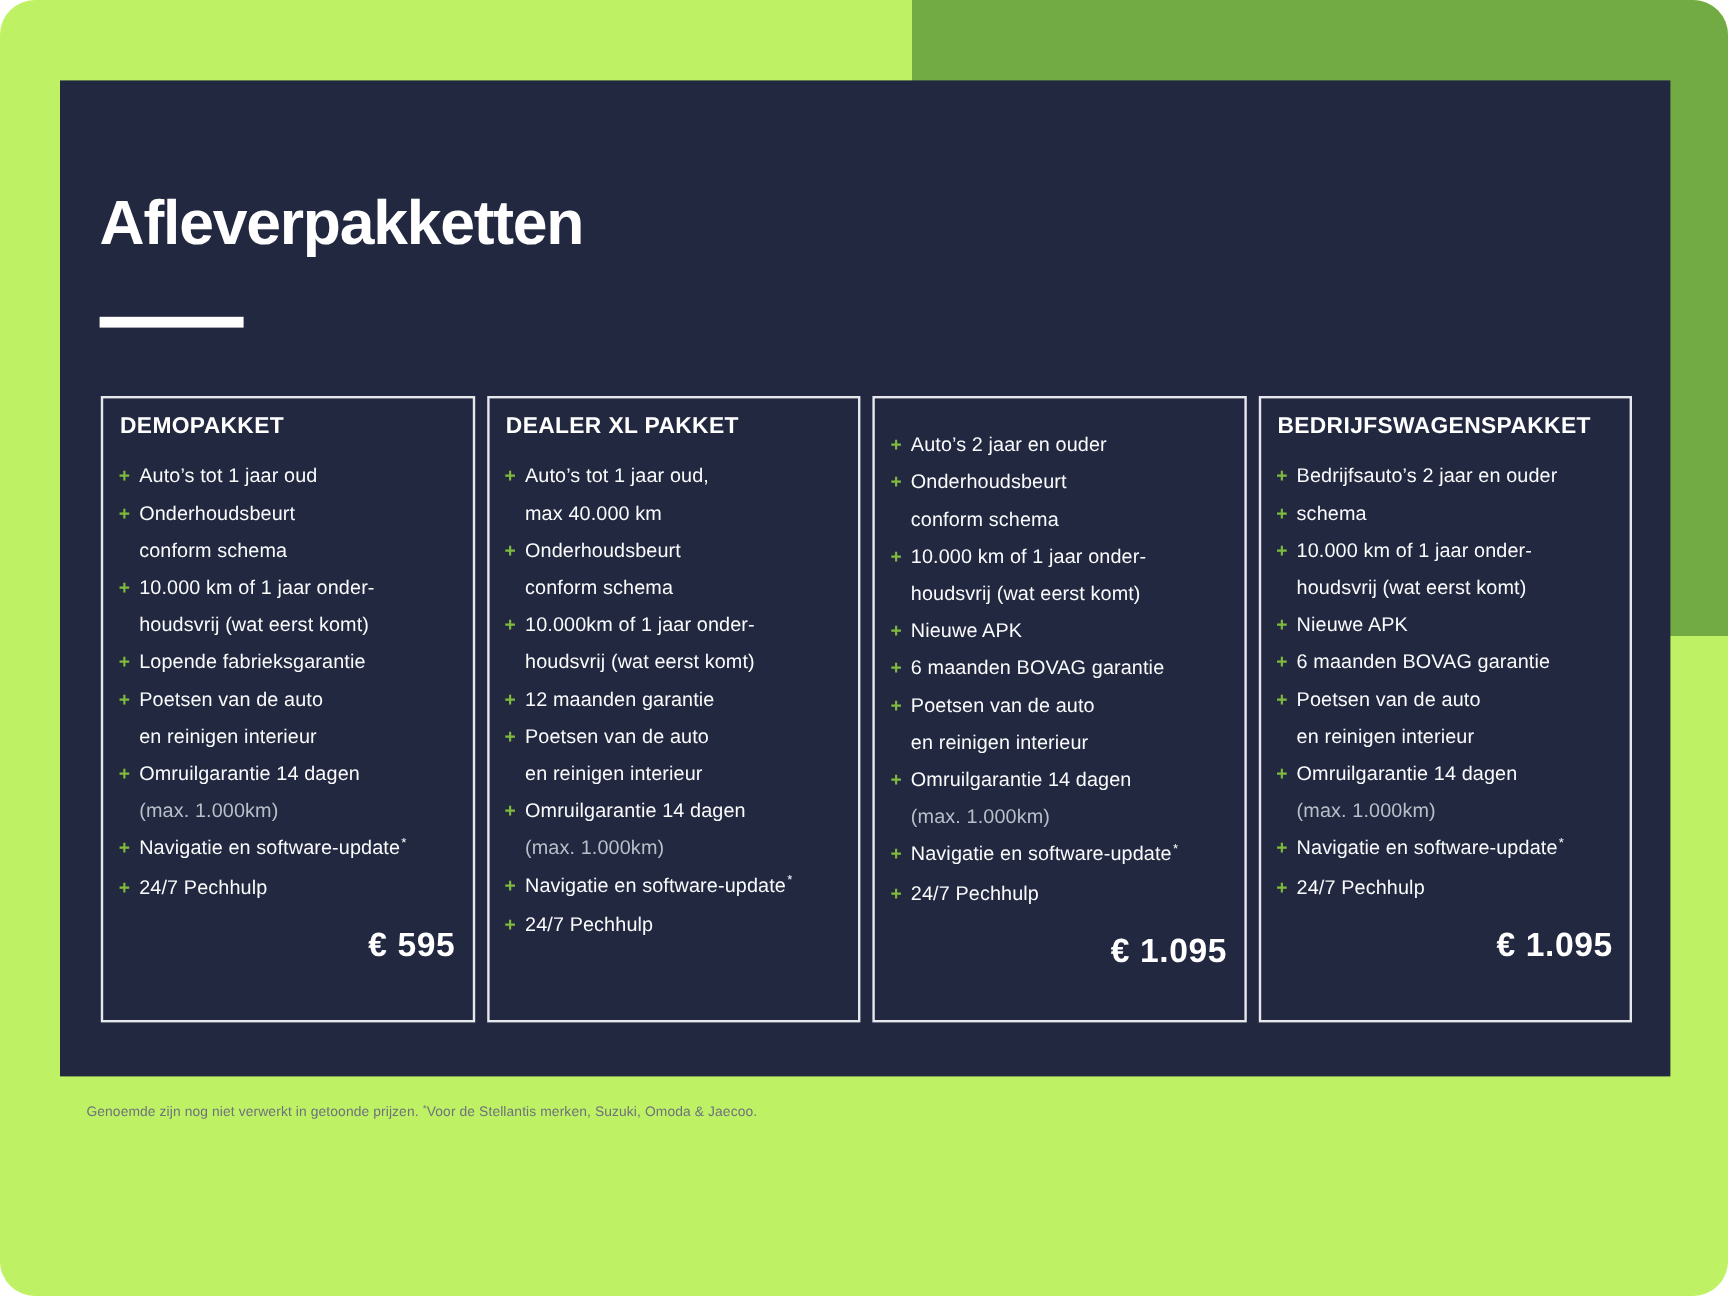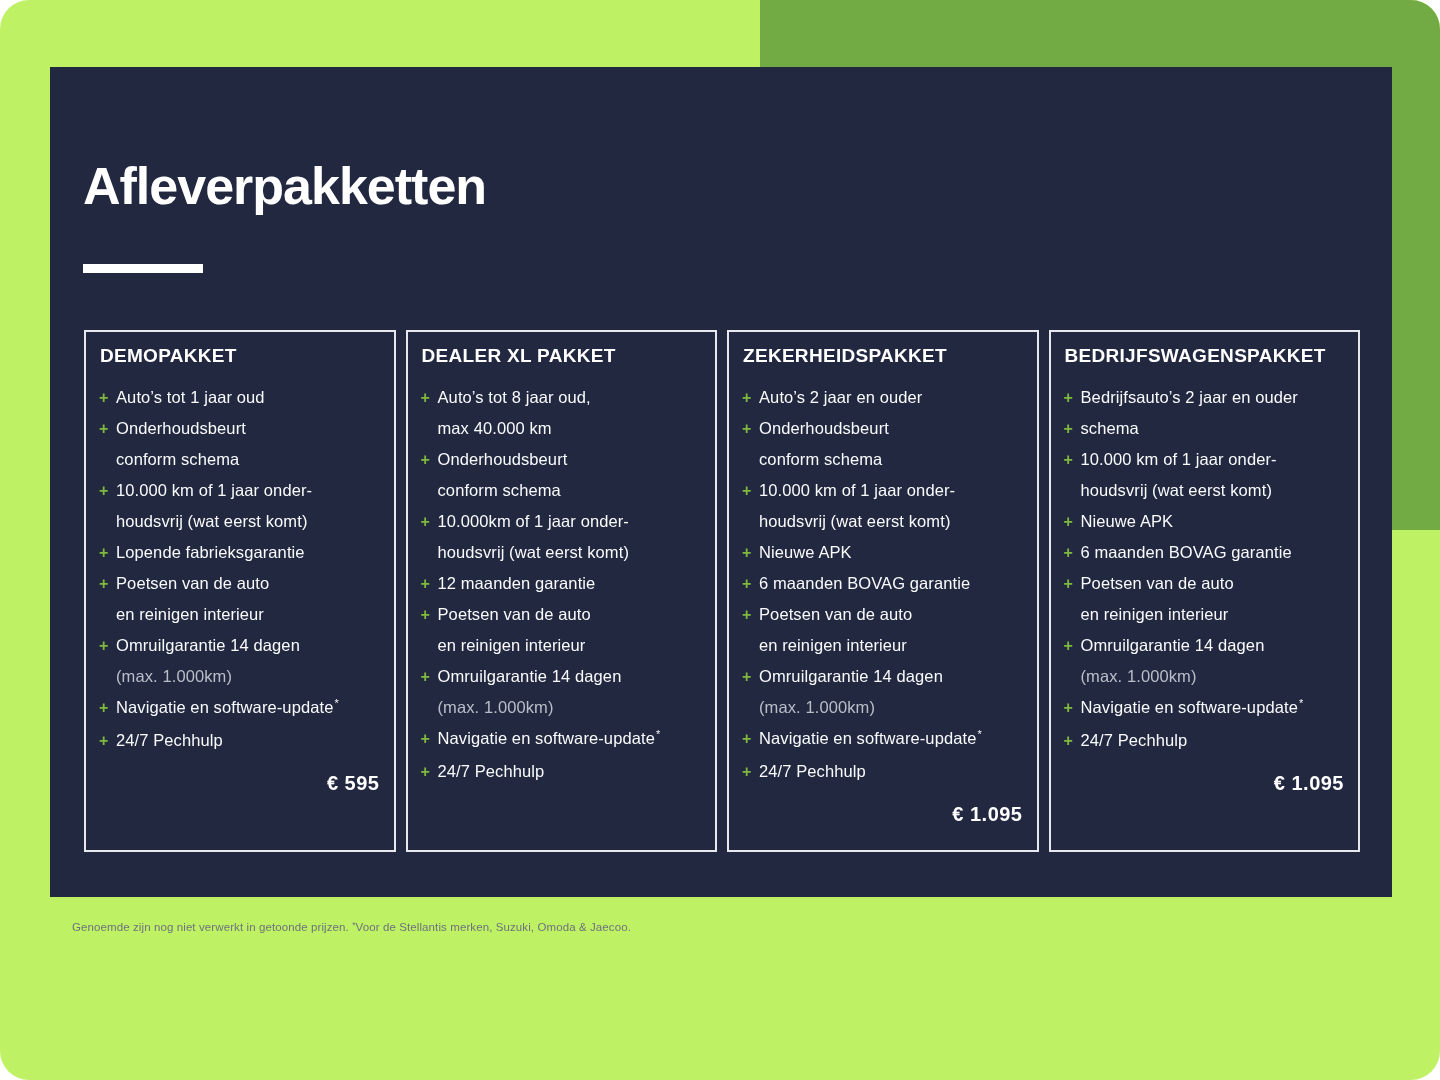--- a/index.html
+++ b/index.html
@@ -50,21 +50,21 @@
     font-size:16.5px;line-height:31px;color:var(--text);letter-spacing:.1px;
   }
   .item{position:relative;padding-left:17px;}
   .plus{
     position:absolute;left:0;top:0;color:var(--plus);font-weight:700;font-size:16px;
   }
   .line{display:block;white-space:nowrap;}
   .line.dim{color:var(--dim);}
   .sup{font-size:11px;position:relative;top:-6px;margin-left:1px;}
   .price{
-    text-align:right;font-size:20px;font-weight:700;color:#ffffff;
+    text-align:right;font-size:28px;font-weight:700;color:#ffffff;
     margin-top:16px;letter-spacing:.5px;padding-right:1px;white-space:nowrap;
   }
   .footnote{
     position:absolute;left:72px;top:921px;margin:0;
     font-size:11.5px;color:var(--footnote);letter-spacing:.1px;white-space:nowrap;
   }
   .fsup{font-size:8.5px;position:relative;top:-3px;}
 </style>
 </head>
 <body>
@@ -86,33 +86,32 @@
             <li class="item"><span class="plus">+</span><span><span class="line">Omruilgarantie 14 dagen</span><span class="line dim">(max. 1.000km)</span></span></li>
             <li class="item"><span class="plus">+</span><span><span class="line">Navigatie en software-update<span class="sup">*</span></span></span></li>
             <li class="item"><span class="plus">+</span><span><span class="line">24/7 Pechhulp</span></span></li>
           </ul>
     <div class="price">€ 595</div>
   </section>
 
   <section class="card">
     <h2 class="card-title">DEALER XL PAKKET</h2>
     <ul class="feature-list">
-            <li class="item"><span class="plus">+</span><span><span class="line">Auto’s tot 8 jaar oud,</span><span class="line">max 40.000 km</span></span></li>
+            <li class="item"><span class="plus">+</span><span><span class="line">Auto’s tot 1 jaar oud,</span><span class="line">max 40.000 km</span></span></li>
             <li class="item"><span class="plus">+</span><span><span class="line">Onderhoudsbeurt</span><span class="line">conform schema</span></span></li>
             <li class="item"><span class="plus">+</span><span><span class="line">10.000km of 1 jaar onder-</span><span class="line">houdsvrij (wat eerst komt)</span></span></li>
             <li class="item"><span class="plus">+</span><span><span class="line">12 maanden garantie</span></span></li>
             <li class="item"><span class="plus">+</span><span><span class="line">Poetsen van de auto</span><span class="line">en reinigen interieur</span></span></li>
             <li class="item"><span class="plus">+</span><span><span class="line">Omruilgarantie 14 dagen</span><span class="line dim">(max. 1.000km)</span></span></li>
             <li class="item"><span class="plus">+</span><span><span class="line">Navigatie en software-update<span class="sup">*</span></span></span></li>
             <li class="item"><span class="plus">+</span><span><span class="line">24/7 Pechhulp</span></span></li>
           </ul>
   </section>
 
   <section class="card">
-    <h2 class="card-title">ZEKERHEIDSPAKKET</h2>
     <ul class="feature-list">
             <li class="item"><span class="plus">+</span><span><span class="line">Auto’s 2 jaar en ouder</span></span></li>
             <li class="item"><span class="plus">+</span><span><span class="line">Onderhoudsbeurt</span><span class="line">conform schema</span></span></li>
             <li class="item"><span class="plus">+</span><span><span class="line">10.000 km of 1 jaar onder-</span><span class="line">houdsvrij (wat eerst komt)</span></span></li>
             <li class="item"><span class="plus">+</span><span><span class="line">Nieuwe APK</span></span></li>
             <li class="item"><span class="plus">+</span><span><span class="line">6 maanden BOVAG garantie</span></span></li>
             <li class="item"><span class="plus">+</span><span><span class="line">Poetsen van de auto</span><span class="line">en reinigen interieur</span></span></li>
             <li class="item"><span class="plus">+</span><span><span class="line">Omruilgarantie 14 dagen</span><span class="line dim">(max. 1.000km)</span></span></li>
             <li class="item"><span class="plus">+</span><span><span class="line">Navigatie en software-update<span class="sup">*</span></span></span></li>
             <li class="item"><span class="plus">+</span><span><span class="line">24/7 Pechhulp</span></span></li>

